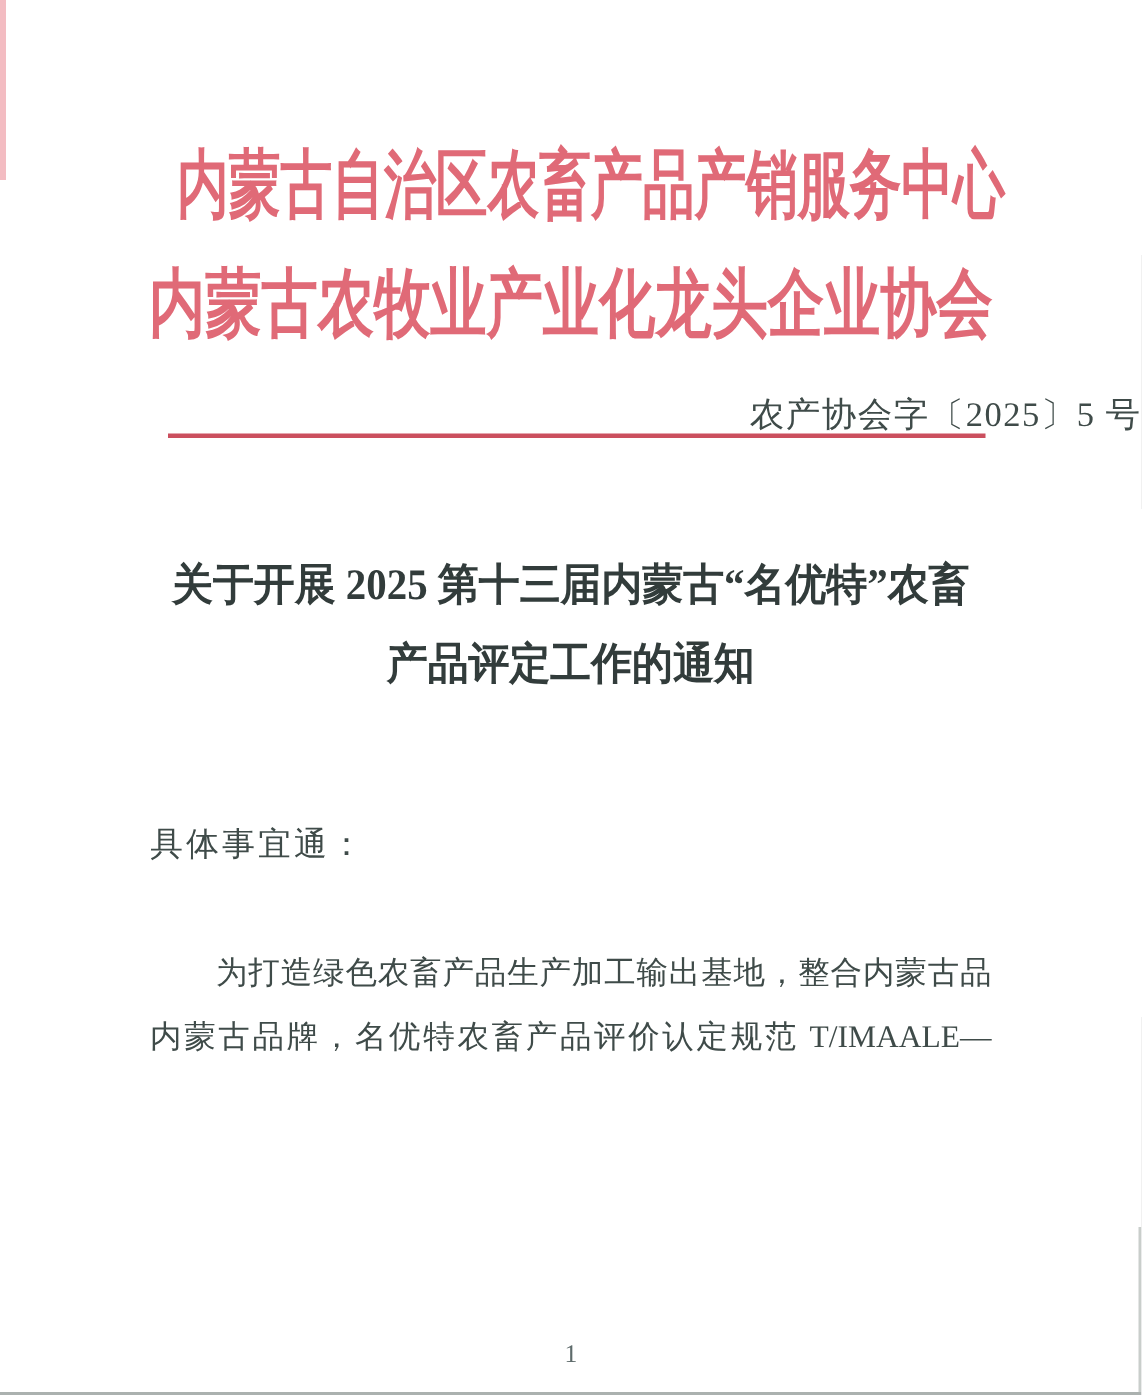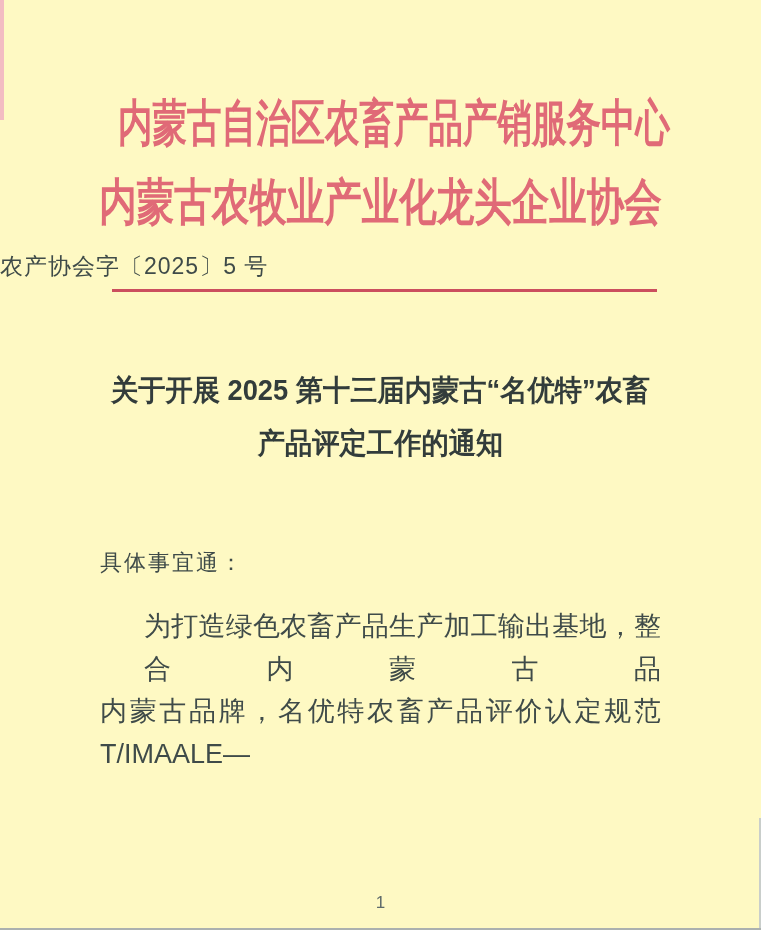--- a/index.html
+++ b/index.html
@@ -1,58 +1,58 @@
 <!DOCTYPE html>
 <html><head>
 <meta charset="utf-8">
 <style>
   html,body { margin:0; padding:0; background:#e8e8e6; }
   .page {
     position:relative; width:761px; height:930px; margin:0 auto;
-    background:#fef9c3; overflow:hidden;
-    font-family:Liberation Sans, sans-serif;
+    background:#ffffff; overflow:hidden;
+    font-family:Liberation Serif, serif;
   }
   
   .left-scan-edge  { position:absolute; top:0; left:0; width:4px; height:120px; background:#f3bcc2; }
   .bottom-scan-edge{ position:absolute; bottom:0; left:0; width:100%; height:2px; background:#abb1af; }
   .right-scan-edge { position:absolute; right:0; bottom:2px; width:2px; height:110px; background:#c9cecb; }
 
   
   .letterhead {
     position:absolute; top:84px; left:0; width:761px;
     text-align:center; color:#e06a77; font-weight:bold;
     font-size:50px; line-height:79px;
   }
   .letterhead .org-line { white-space:nowrap; transform-origin:50% 50%; }
   .letterhead .org-line.l1 { transform:scaleX(0.69); }
   .letterhead .org-line.l2 { transform:scaleX(0.75); }
 
   .doc-number {
-    position:absolute; top:251px; left:0; width:761px; text-align:left;
+    position:absolute; top:261px; left:0; width:761px; text-align:right;
     font-size:23px; letter-spacing:1px; color:#3f4b49;
   }
   .red-rule {
     position:absolute; top:289px; left:112px; width:545px; height:3px;
     background:#cb4f5e;
   }
 
   .notice-title {
     position:absolute; top:364px; left:0; width:761px; text-align:center;
     font-size:29px; font-weight:bold; color:#323c3b; line-height:53px;
     transform:scaleX(0.94); transform-origin:50% 0;
   }
 
   .salutation {
     position:absolute; top:548px; left:100px;
     font-size:22px; letter-spacing:2px; color:#3f4b49;
   }
 
   .paragraph {
-    position:absolute; top:605px; left:100px; width:561px;
-    font-size:27px; line-height:42.5px; color:#3f4b49;
+    position:absolute; top:627px; left:100px; width:561px;
+    font-size:21px; line-height:42.5px; color:#3f4b49;
   }
   .paragraph .pline { text-align:justify; text-align-last:justify; text-justify:inter-character; }
   .paragraph .pline.indent { padding-left:44px; }
   .paragraph .pline.plain  { text-align-last:left; letter-spacing:3px; }
 
   .page-number {
     position:absolute; top:893px; left:0; width:761px; text-align:center;
     font-size:17px; color:#5e6b6b;
   }
 </style>

